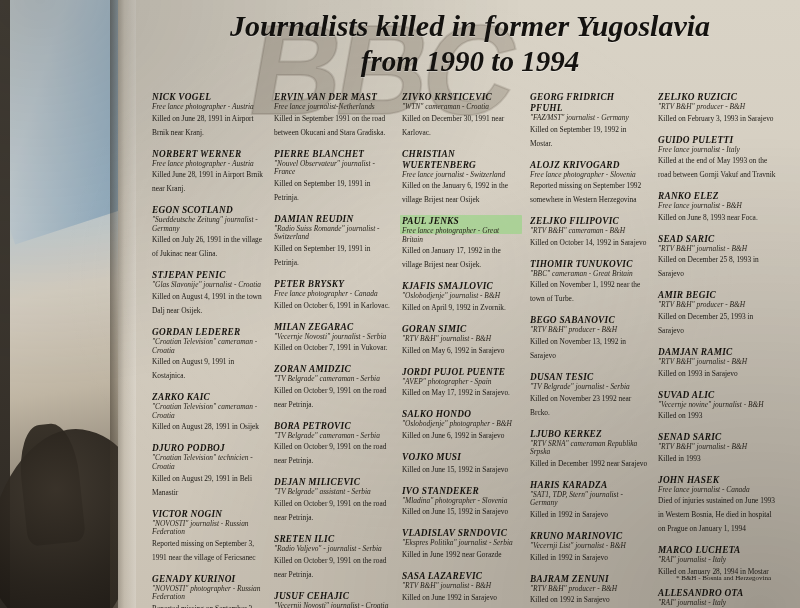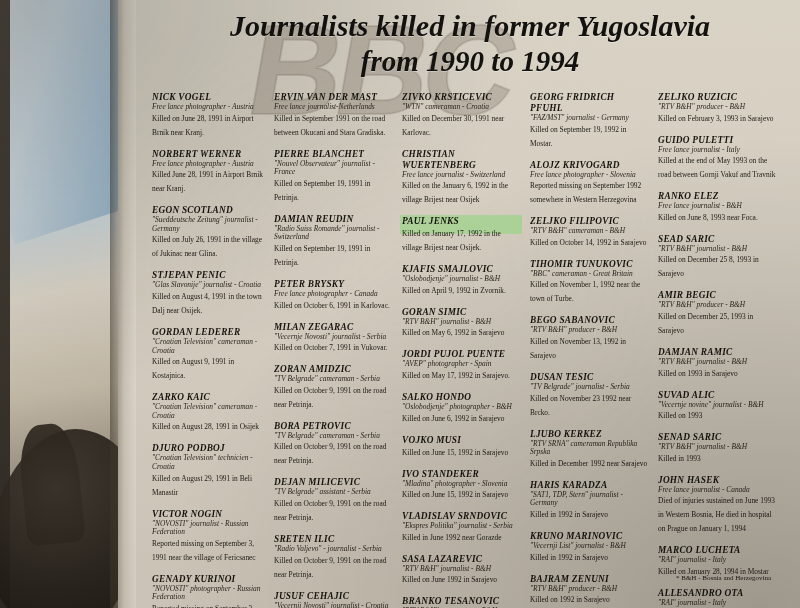--- a/index.html
+++ b/index.html
@@ -253,20 +253,21 @@
           <div class="rl">"WTN" cameraman - Croatia</div>
           <div class="ds">Killed on December 30, 1991 near Karlovac.</div>
         </div>
         <div class="entry">
           <div class="nm">CHRISTIAN WUERTENBERG</div>
           <div class="rl">Free lance journalist - Switzerland</div>
           <div class="ds">Killed on the January 6, 1992 in the village Brijest near Osijek</div>
         </div>
         <div class="entry hl">
           <div class="nm">PAUL JENKS</div>
+          <div class="rl">Free lance photographer - Great Britain</div>
           <div class="ds">Killed on January 17, 1992 in the village Brijest near Osijek.</div>
         </div>
         <div class="entry">
           <div class="nm">KJAFIS SMAJLOVIC</div>
           <div class="rl">"Oslobodjenje" journalist - B&amp;H</div>
           <div class="ds">Killed on April 9, 1992 in Zvornik.</div>
         </div>
         <div class="entry">
           <div class="nm">GORAN SIMIC</div>
           <div class="rl">"RTV B&amp;H" journalist - B&amp;H</div>

